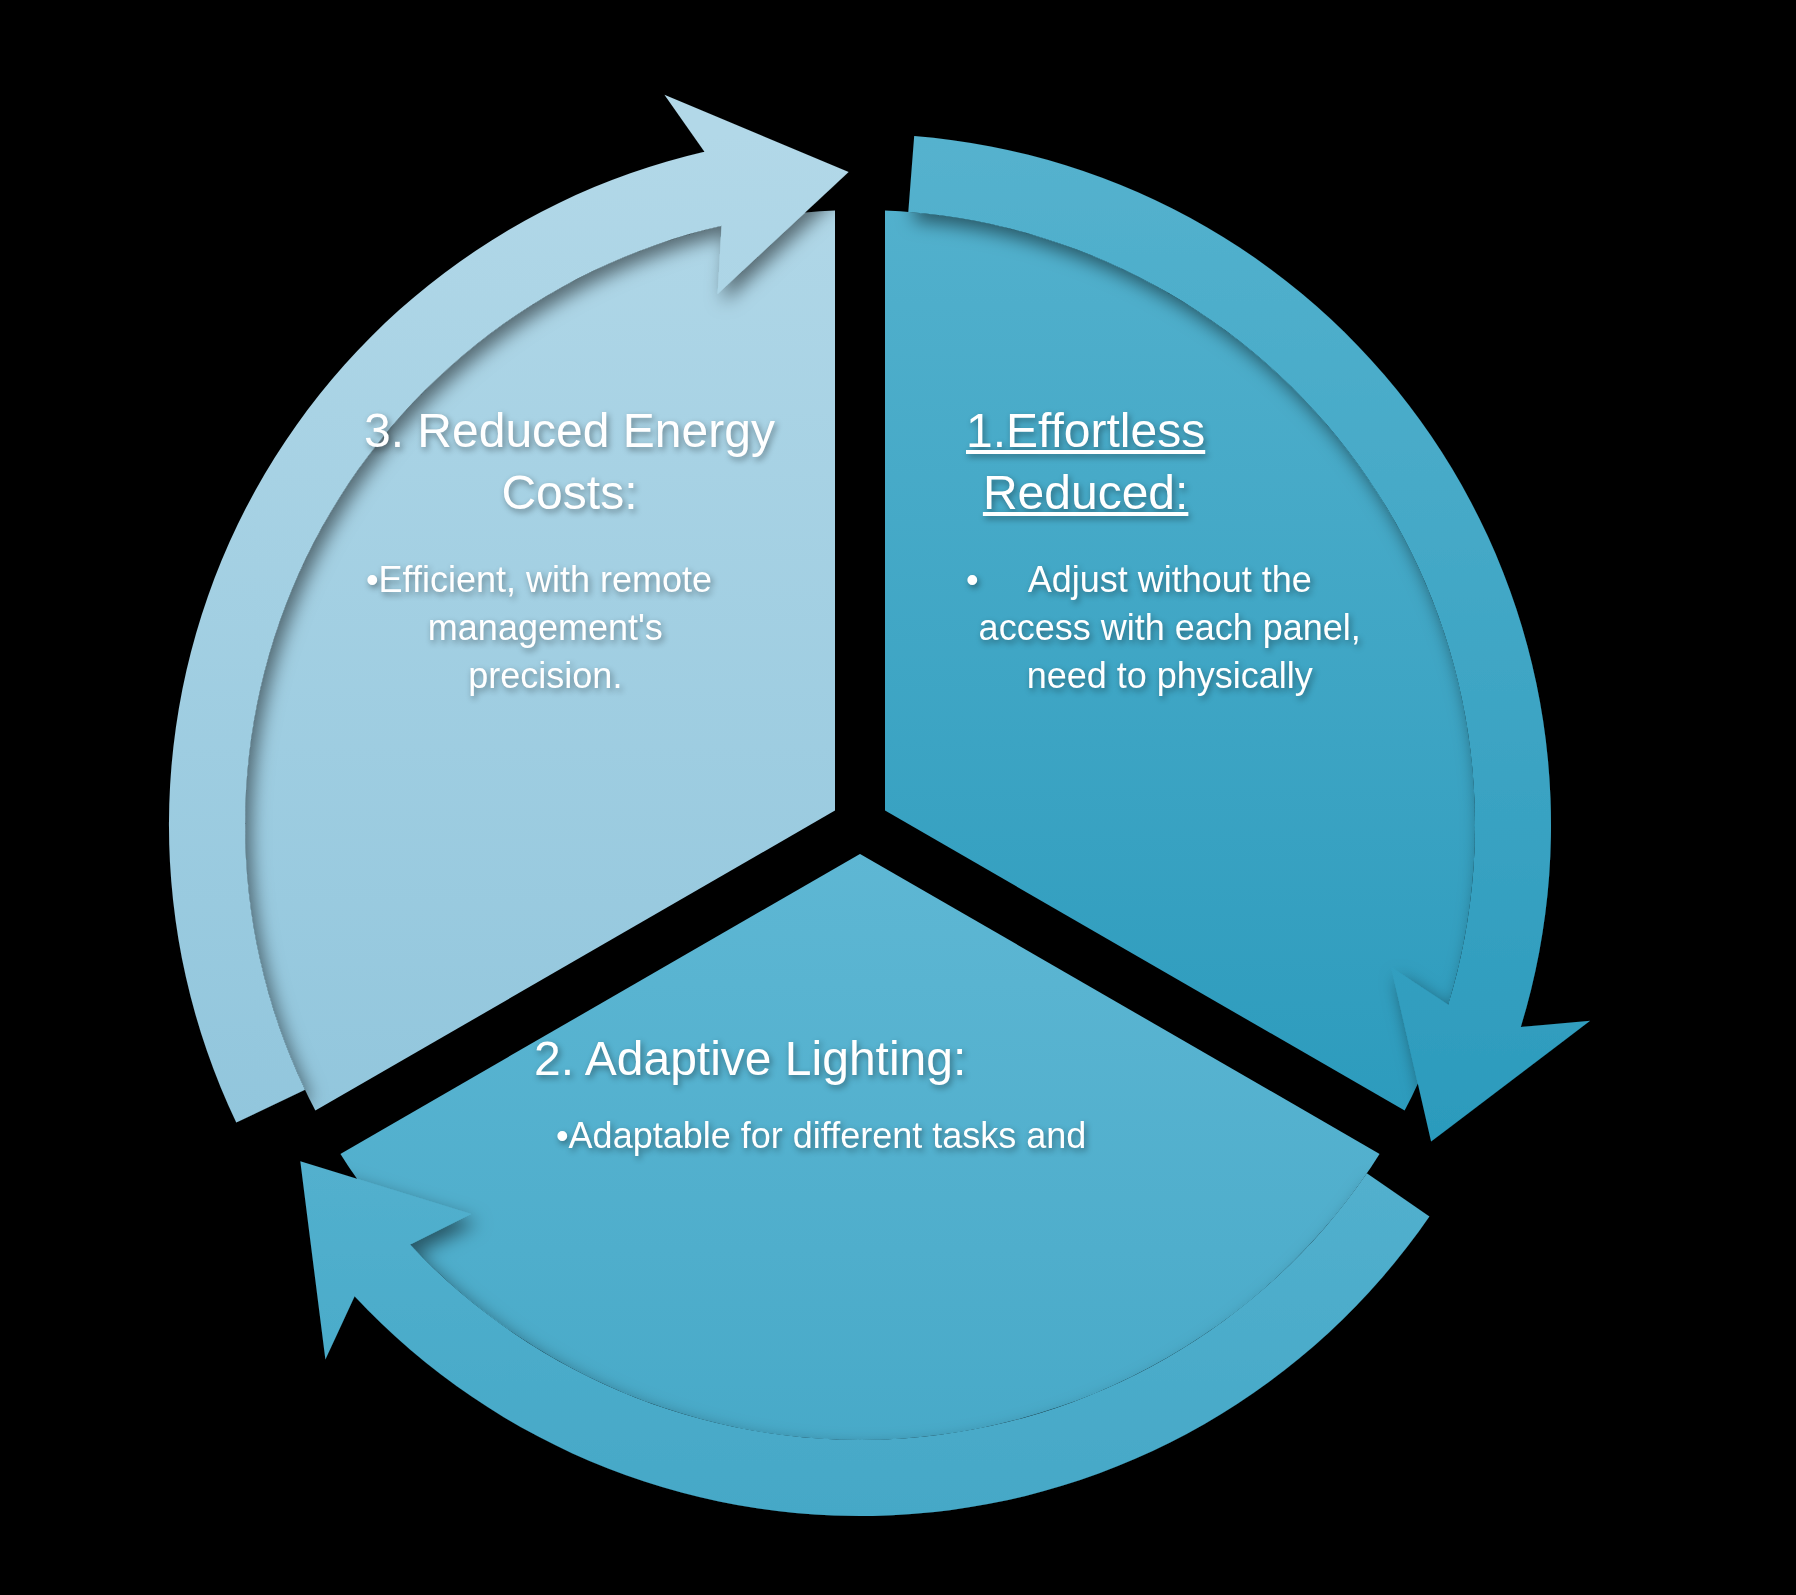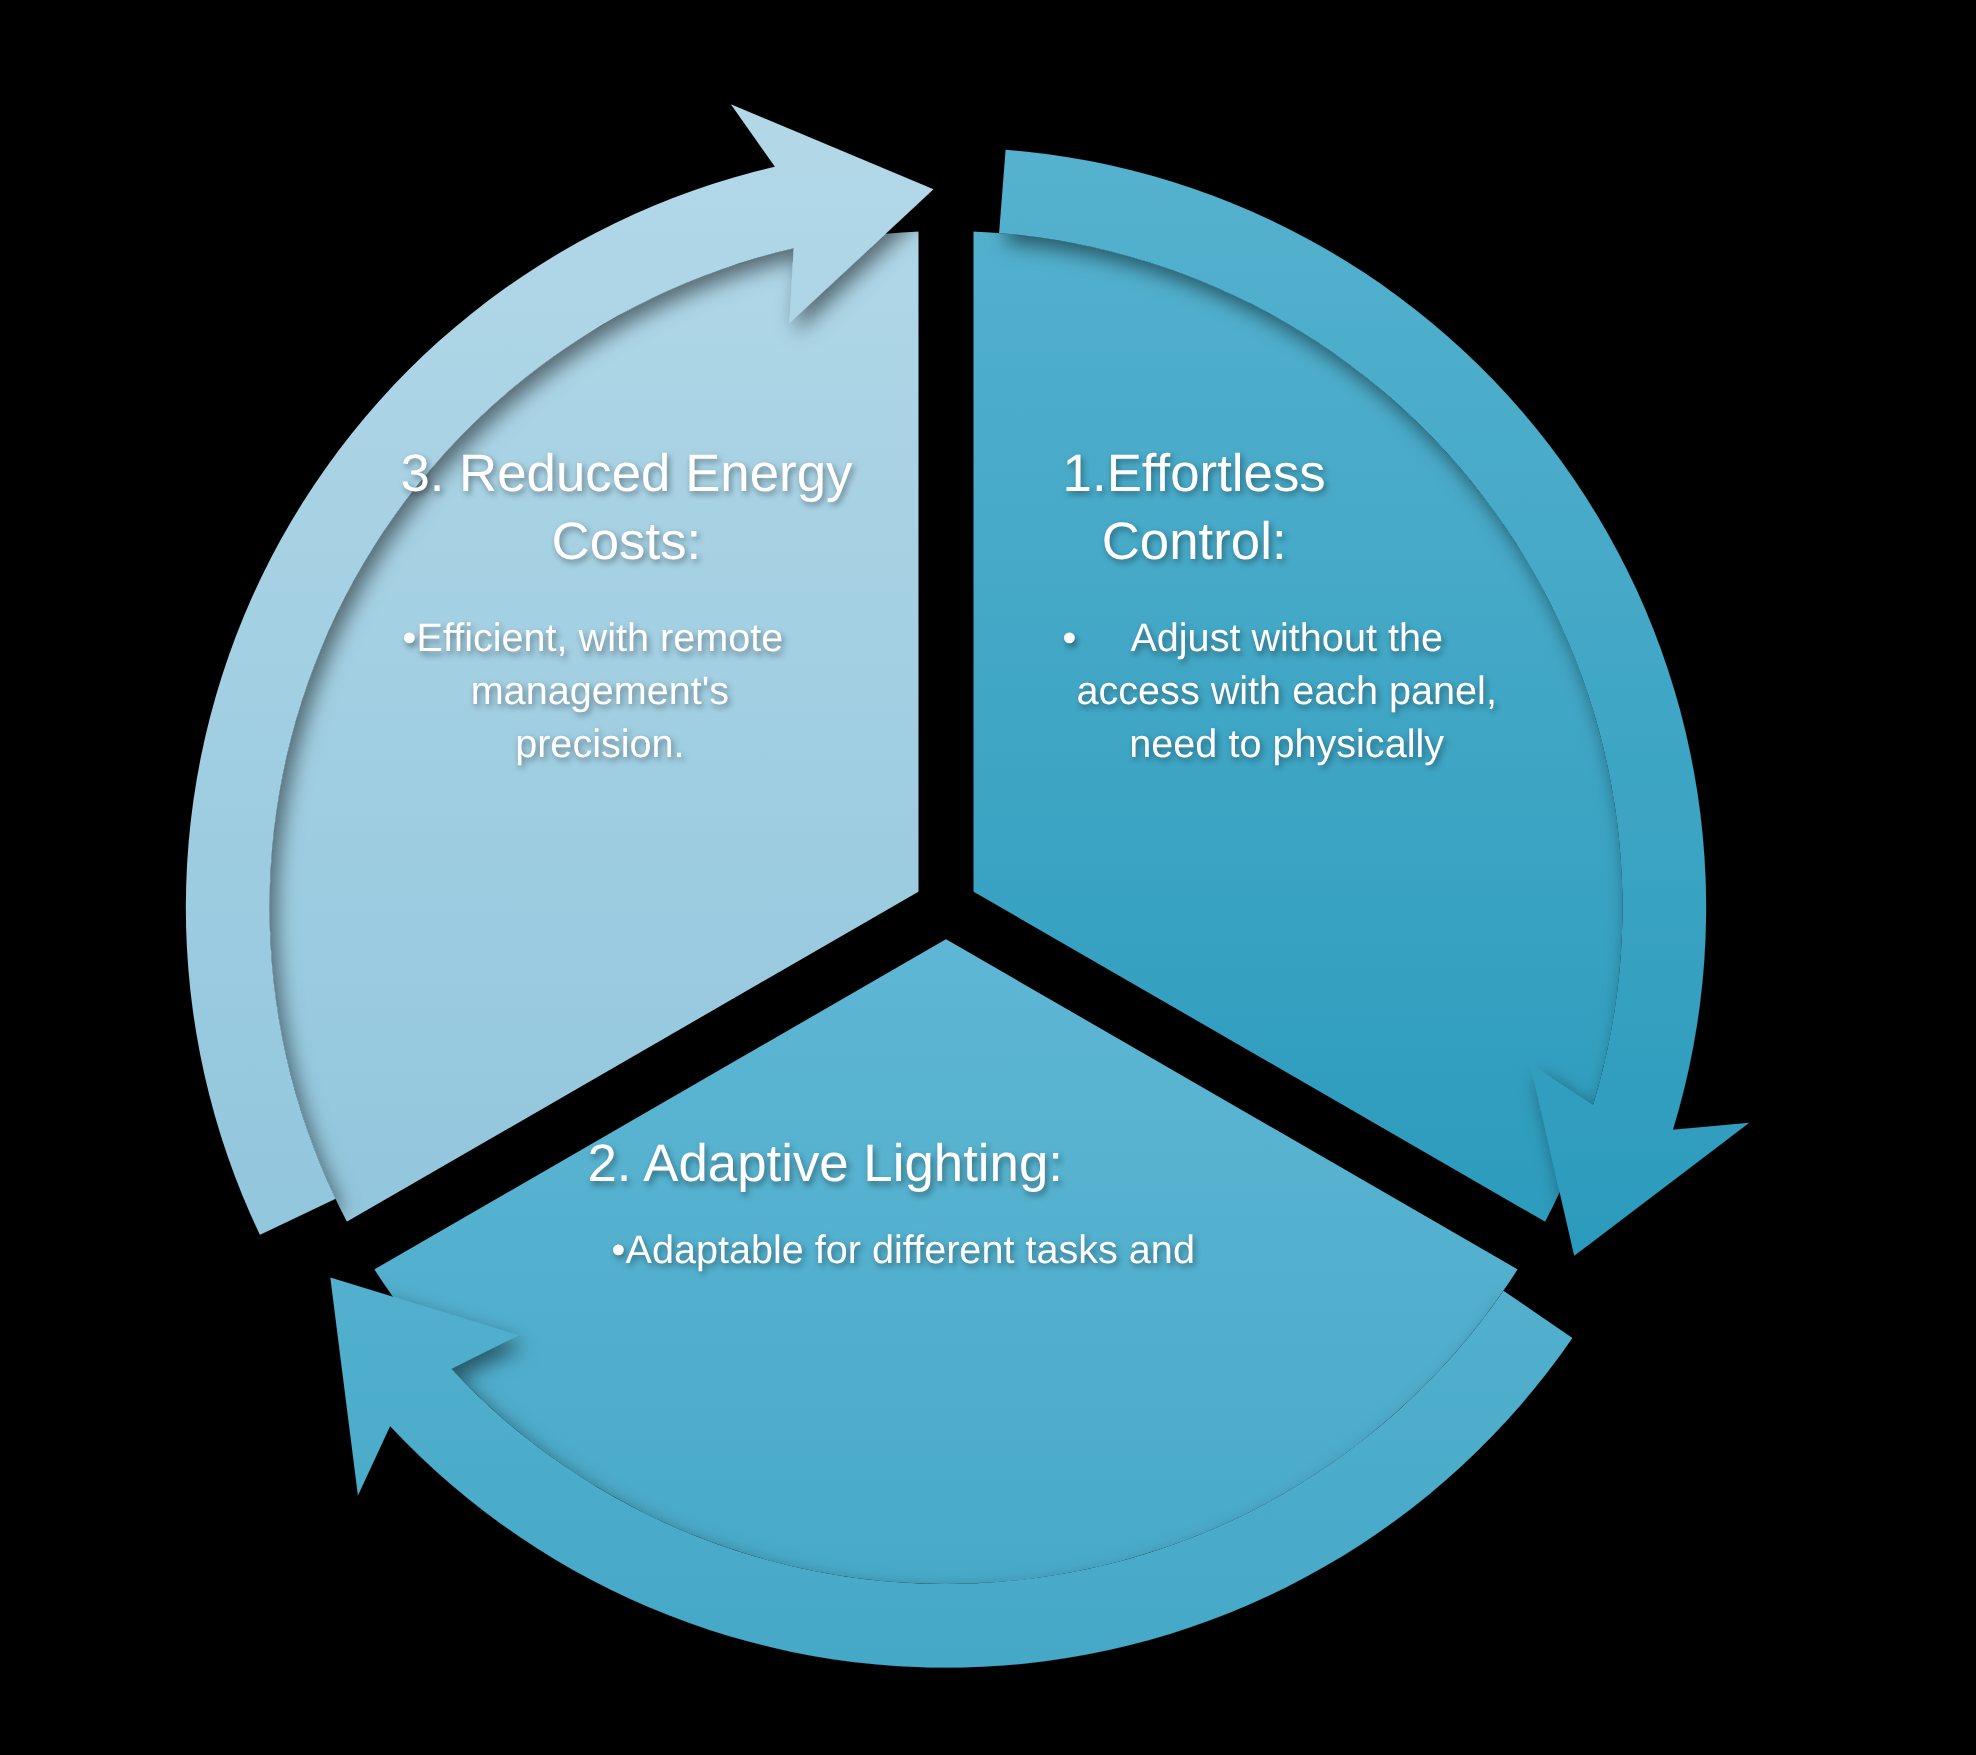--- a/index.html
+++ b/index.html
@@ -48,23 +48,23 @@
       <line x1="860" y1="825" x2="860" y2="208"></line>
       <line x1="860" y1="825" x2="1394.3" y2="1133.5"></line>
       <line x1="860" y1="825" x2="325.7" y2="1133.5"></line>
     </g>
 
     <path filter="url(#ds)" fill="url(#g1)" d="M 914.2 136.1 A 691 691 0 0 1 1520.8 1027.0 L 1590.2 1020.7 L 1431.1 1141.6 L 1391.2 967.3 L 1448.1 1004.8 A 615 615 0 0 0 908.3 211.9 Z"></path>
     <path filter="url(#ds)" fill="url(#g2)" d="M 1429.4 1216.4 A 691 691 0 0 1 354.6 1296.3 L 325.4 1359.6 L 300.3 1161.3 L 471.1 1213.9 L 410.2 1244.4 A 615 615 0 0 0 1366.8 1173.3 Z"></path>
     <path filter="url(#ds)" fill="url(#g3)" d="M 236.3 1122.5 A 691 691 0 0 1 704.5 151.7 L 664.4 94.8 L 848.6 172.1 L 717.7 293.7 L 721.6 225.7 A 615 615 0 0 0 305.0 1089.8 Z"></path>
   </svg>
 
-  <div class="txt title" style="left:966px;top:400px;">
+  <div class="txt title" style="left:966px;top:400px;text-decoration:underline;">
     <span>1.Effortless</span>
-    <span>Control:</span>
+    <span>Reduced:</span>
   </div>
   <div class="txt bullet" style="left:966px;top:556px;">
     <span class="marker">•</span>
     <span class="lines">
       <span>Adjust without the</span>
       <span>access with each panel,</span>
       <span>need to physically</span>
     </span>
   </div>
 

